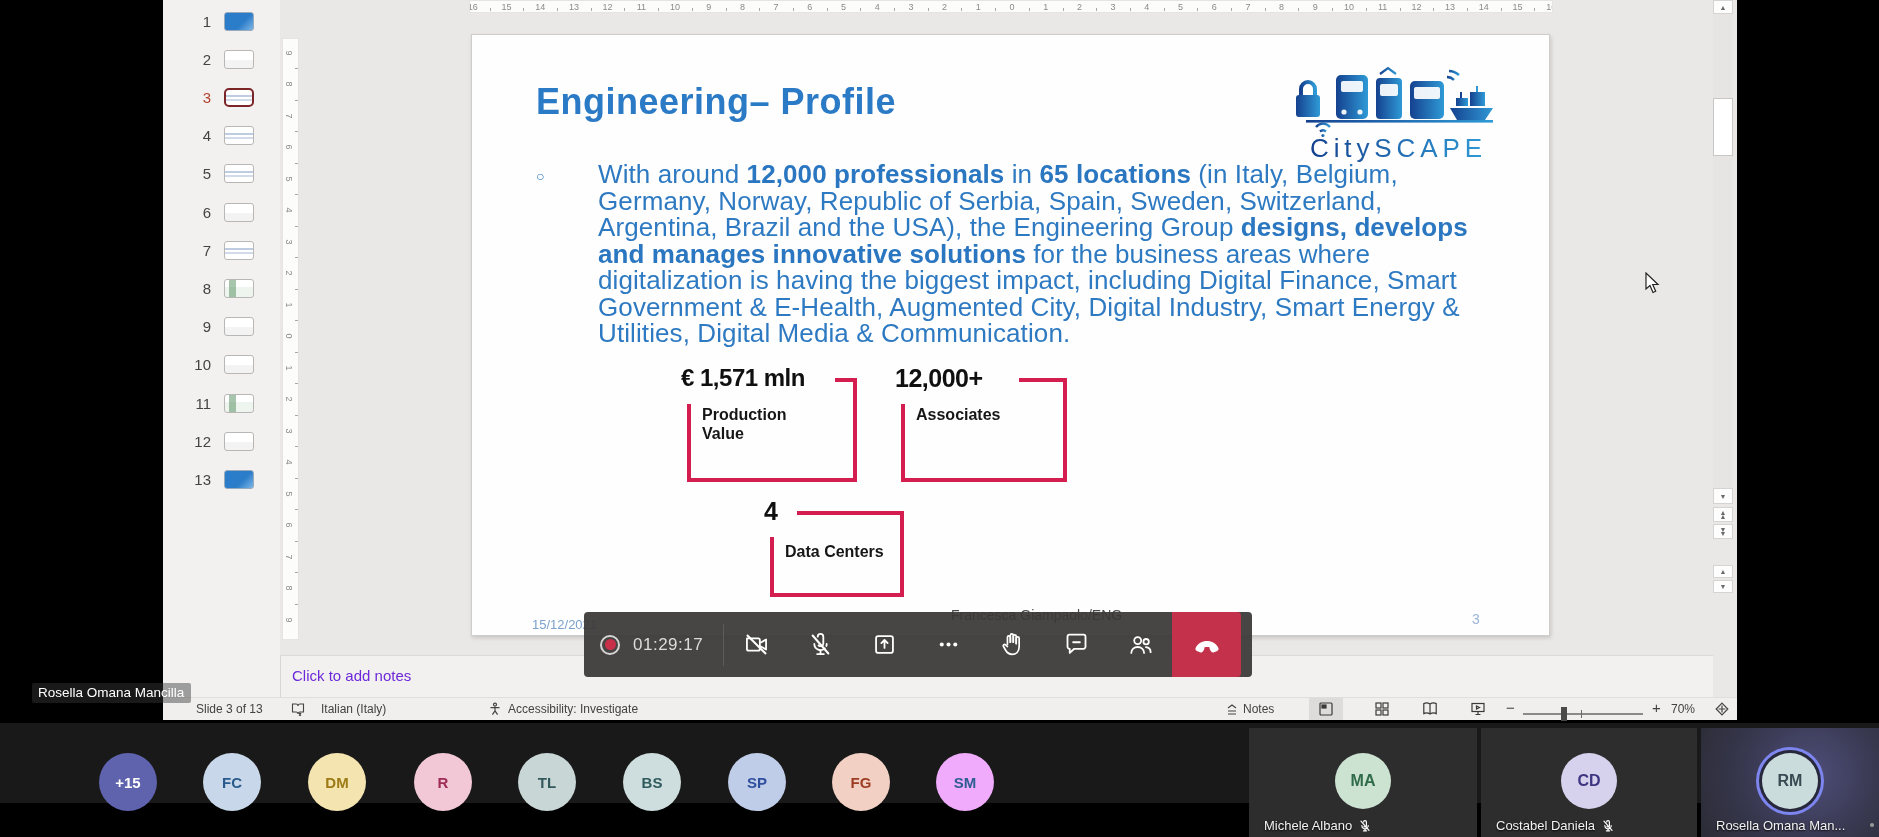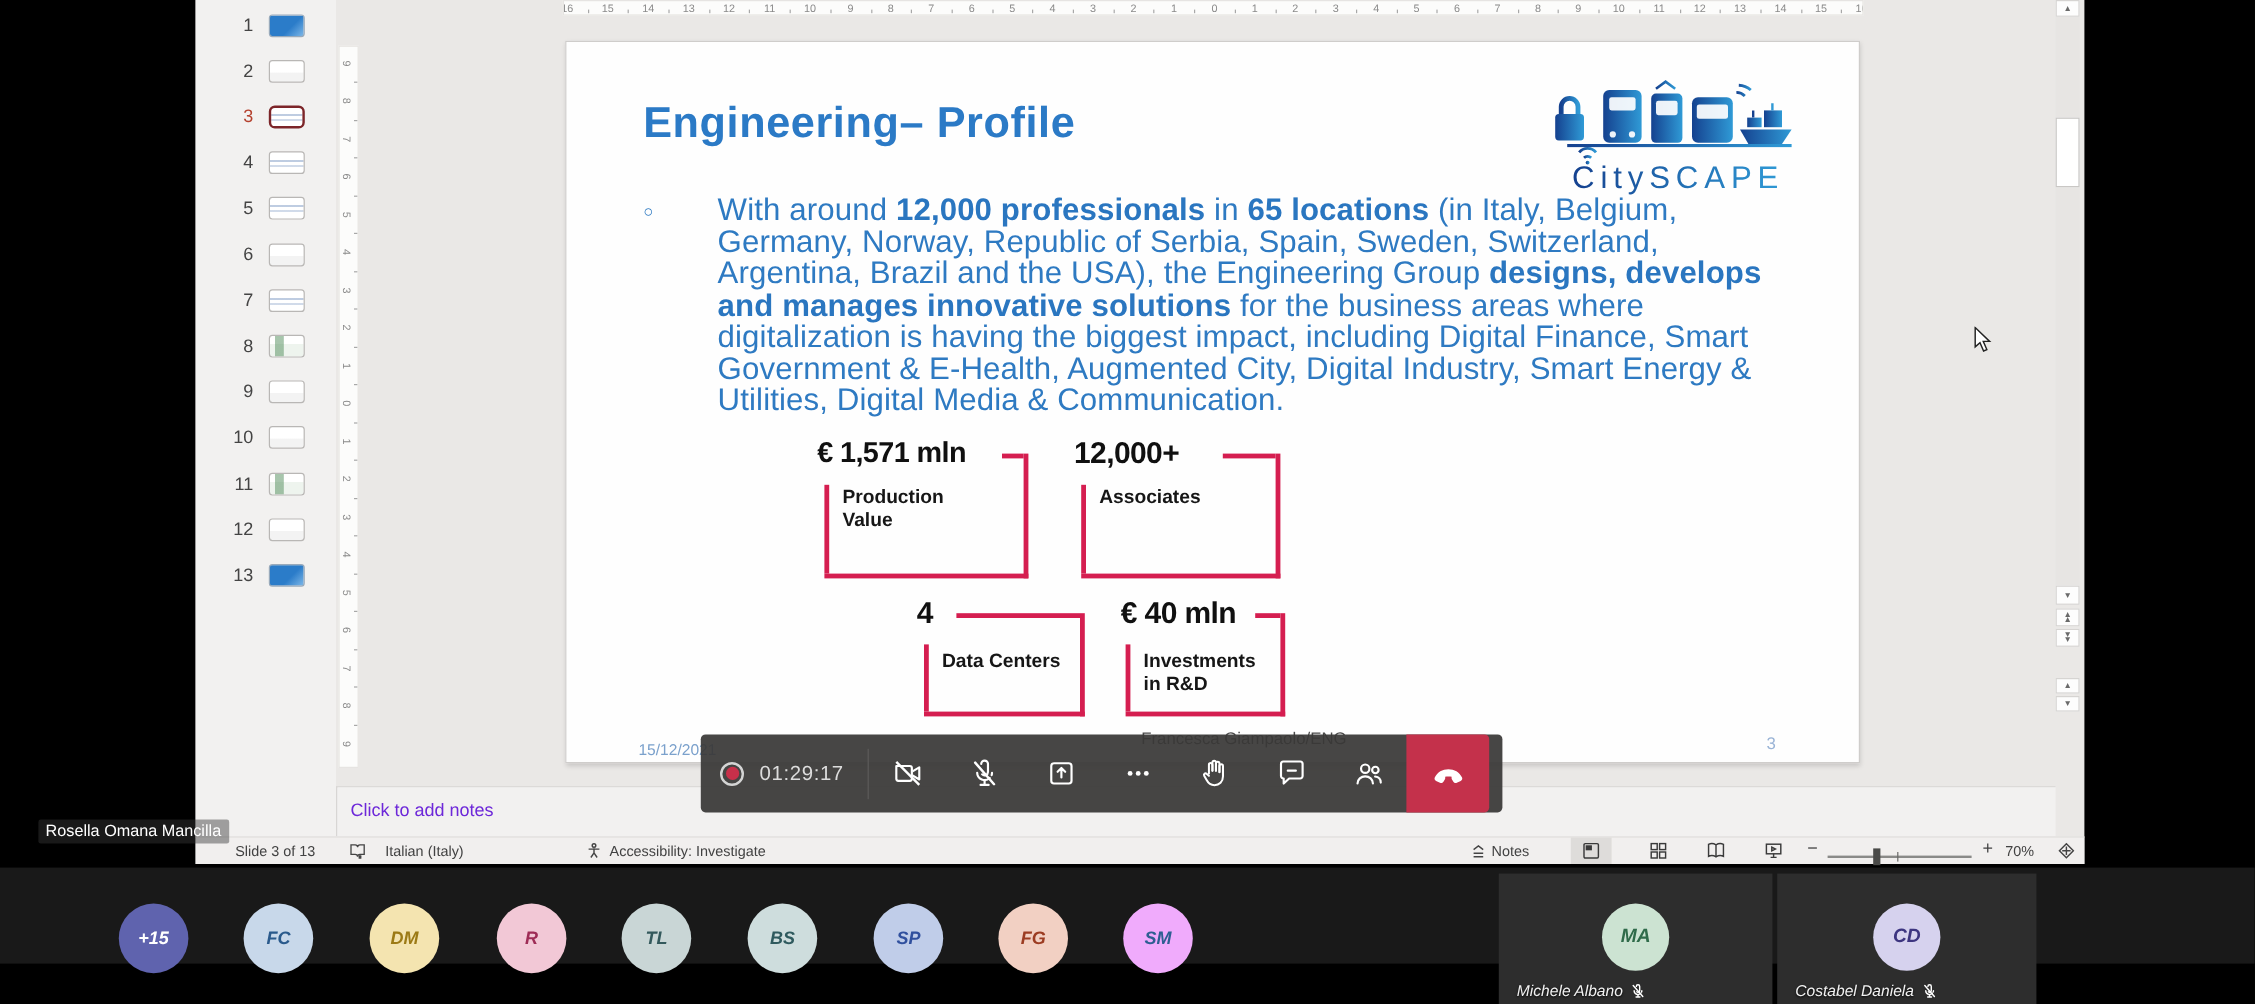--- a/index.html
+++ b/index.html
@@ -98,21 +98,21 @@
             align-items:center; justify-content:center; cursor:pointer; }
   .tb-btn svg { width:27px; height:27px; }
   #hangup-btn { width:69px; height:65px; background:#c4314b; border:none; border-radius:0 4px 4px 0;
                 display:flex; align-items:center; justify-content:center; cursor:pointer; }
 
   
   #overlay-name { position:absolute; left:32px; top:683px; z-index:10; color:#fff; font-size:13.5px;
                   background:rgba(55,55,55,.45); padding:2px 7px 3px 6px; border-radius:2px; }
 
   
-  #participant-bar { position:absolute; left:0; top:723px; width:1879px; height:80px; background:#191919; z-index:5;font-style:italic; }
+  #participant-bar { position:absolute; left:0; top:723px; width:1879px; height:80px; background:#191919; z-index:5; }
   .pcircle { position:absolute; top:30px; width:58px; height:58px; border-radius:50%;
              display:flex; align-items:center; justify-content:center;
              font-size:15px; font-weight:700; cursor:pointer; }
   .ptile { position:absolute; top:5px; height:109px; background:#2d2d2d; cursor:pointer; }
   .ptile.active { background:radial-gradient(circle at 62% 42%, #4e4e7a 0%, #37374e 55%, #2c2c36 100%); }
   .tile-avatar { position:absolute; left:50%; top:25px; transform:translateX(-50%);
                  width:56px; height:56px; border-radius:50%; display:flex; align-items:center;
                  justify-content:center; font-size:16px; font-weight:700; }
   .tile-avatar.ring { box-shadow:0 0 0 3px rgba(30,30,40,.9), 0 0 0 6px #7d85ee; }
   .tile-name { position:absolute; left:15px; bottom:4px; display:flex; align-items:center; gap:6px;
@@ -358,26 +358,20 @@
       <div class="stat-box" style="left:429px; top:343px; width:166px; height:104px;">
         <div class="stat-top" style="width:44px;"></div>
         <div class="stat-num">12,000+</div>
         <div class="stat-label">Associates</div>
       </div>
       <div class="stat-box" style="left:298px; top:476px; width:134px; height:86px;">
         <div class="stat-top" style="width:103px;"></div>
         <div class="stat-num">4</div>
         <div class="stat-label" style="top:31px;">Data Centers</div>
       </div>
-      <div class="stat-box" style="left:466px; top:476px; width:133px; height:86px;">
-        <div class="stat-top" style="width:21px;"></div>
-        <div class="stat-num" style="left:-4px;">€ 40 mln</div>
-        <div class="stat-label" style="top:31px;">Investments
-in R&amp;D</div>
-      </div>
 
       <div id="slide-footer-date">15/12/2021</div>
       <div id="slide-footer-author">Francesca Giampaolo/ENG</div>
       <div id="slide-number">3</div>
     </div>
 
     <div id="scrollbar">
       <div class="sb-btn" style="top:0; height:14px;">▲</div>
       <div class="sb-track"></div>
       <div class="sb-thumb"></div>
@@ -552,20 +546,27 @@
           <span class="mic-off">
             <svg viewBox="0 0 14 14" fill="none" stroke="#fff" stroke-width="1.2" stroke-linecap="round">
               <path d="M5.6,3 a1.4,1.4 0 0 1 2.8,0 v3.4 a1.4,1.4 0 0 1 -2.4,1"></path>
               <path d="M3.8,6.6 a3.2,3.2 0 0 0 5.5,2.2 M10.2,6.6 a3.1,3.1 0 0 1 -.2,1.1"></path>
               <path d="M7,10.2 v1.6 M5.4,11.8 h3.2"></path>
               <path d="M3,2.2 L11,11.4"></path>
             </svg>
           </span>
         </div>
       </div>
+      <div class="ptile active" style="left: 1701px; width: 178px;">
+        <div class="tile-avatar ring" style="background: rgb(203, 220, 220); color: rgb(58, 74, 82);">RM</div>
+        <div class="tile-name">
+          <span>Rosella Omana Man...</span>
+        </div>
+        <span class="more-dot"></span>
+      </div>
     </div>
 
   <div id="mouse-cursor">
     <svg width="20" height="22" viewBox="0 0 20 22">
       <path d="M1,1 L1,17 L5,13.5 L8,20.5 L10.7,19.3 L7.7,12.5 L13,12.5 Z" fill="#fff" stroke="#222" stroke-width="1.2"></path>
     </svg>
   </div>
 </div>
 
 </body></html>

